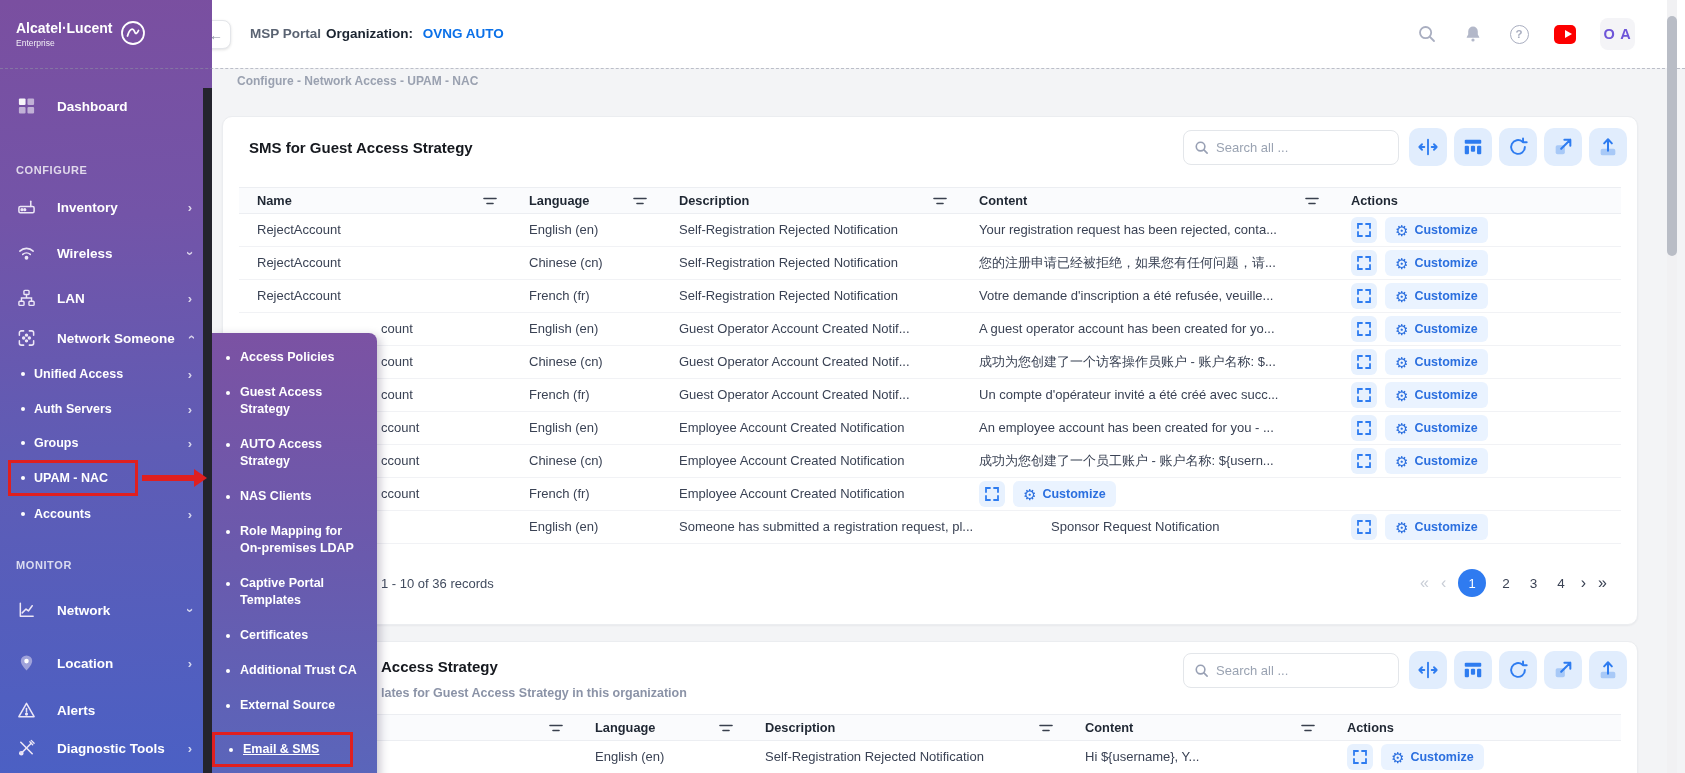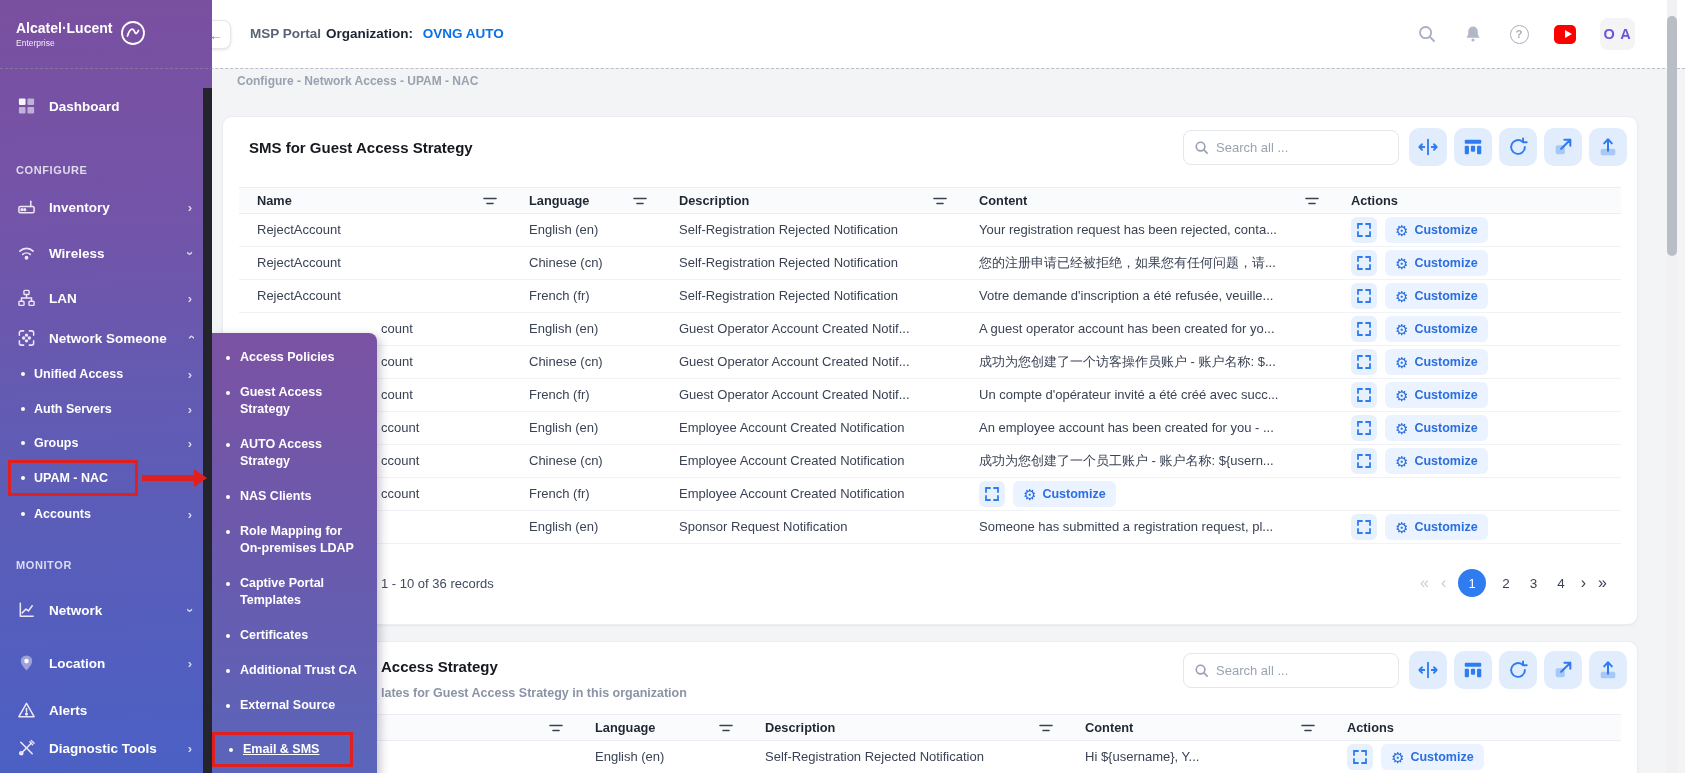--- a/index.html
+++ b/index.html
@@ -83,21 +83,21 @@
     display:flex; align-items:center; justify-content:center; cursor:pointer; padding:0; }
 
   
   .sidebar { position:absolute; left:0; top:0; width:212px; height:773px; z-index:30;
     background:linear-gradient(178deg,#7a4fa0 0%,#7354a8 28%,#5f5cb5 58%,#4b60c4 100%); }
   .side-scroll { position:absolute; right:0; top:88px; bottom:0; width:9px; background:#24242d; }
   .brand { position:absolute; left:16px; top:20px; color:#fff; display:flex; gap:8px; align-items:flex-start; }
   .brand-name { font-size:14px; font-weight:700; }
   .brand-sub { font-size:8.5px; font-weight:400; opacity:.9; margin-top:2px; }
   .s-item { position:absolute; left:16px; right:20px; transform:translateY(-50%); color:#fff; font-size:13.5px;
-    font-weight:600; display:flex; align-items:center; gap:12px; cursor:pointer; }
+    font-weight:600; display:flex; align-items:center; gap:20px; cursor:pointer; }
   .s-label { position:absolute; left:16px; transform:translateY(-50%); color:rgba(255,255,255,.78);
     font-size:11px; font-weight:700; letter-spacing:.6px; }
   .s-sub { position:absolute; left:34px; right:20px; transform:translateY(-50%); color:#fff; font-size:12.5px;
     font-weight:600; cursor:pointer; }
   .s-sub::before { content:""; position:absolute; left:-13px; top:50%; width:4px; height:4px; margin-top:-2px;
     border-radius:50%; background:#fff; }
   .chev { position:absolute; right:0; top:50%; transform:translateY(-50%); font-size:13px; color:rgba(255,255,255,.75); }
   .chev.down { transform:translateY(-50%) rotate(90deg); }
   .chev.up { transform:translateY(-60%) rotate(-90deg); }
   .s-ico { width:21px; height:21px; flex:0 0 21px; display:flex; align-items:center; justify-content:center; }
@@ -422,22 +422,22 @@
           </button>
           <button class="cust-btn">
             <span class="gear">⚙</span>
             <span class="cust-label">Customize</span>
           </button>
         </div>
     </div>
     <div class="tr">
       <div class="td col-name"></div>
       <div class="td col-lang">English (en)</div>
+      <div class="td col-content">Someone has submitted a registration request, pl...</div>
       <div class="td col-desc">Sponsor Request Notification</div>
-      <div class="td col-content">Someone has submitted a registration request, pl...</div>
       <div class="td col-actions">
           <button class="expand-btn">
             <svg width="14" height="14" viewBox="0 0 14 14" fill="none" stroke="#2e7cf0" stroke-width="1.8" stroke-linecap="round">
               <path d="M1 5 V1 H5"></path>
               <path d="M9 1 H13 V5"></path>
               <path d="M13 9 V13 H9"></path>
               <path d="M5 13 H1 V9"></path>
             </svg>
           </button>
           <button class="cust-btn">

